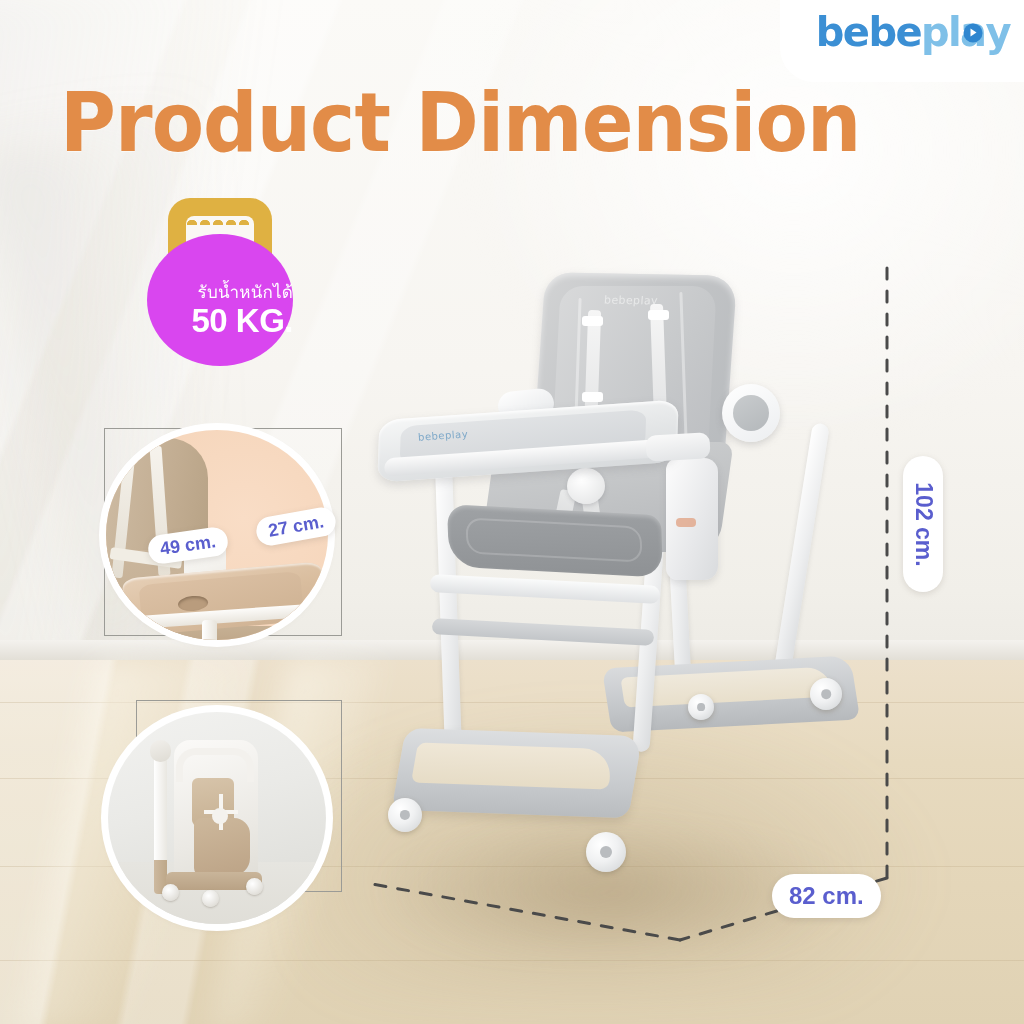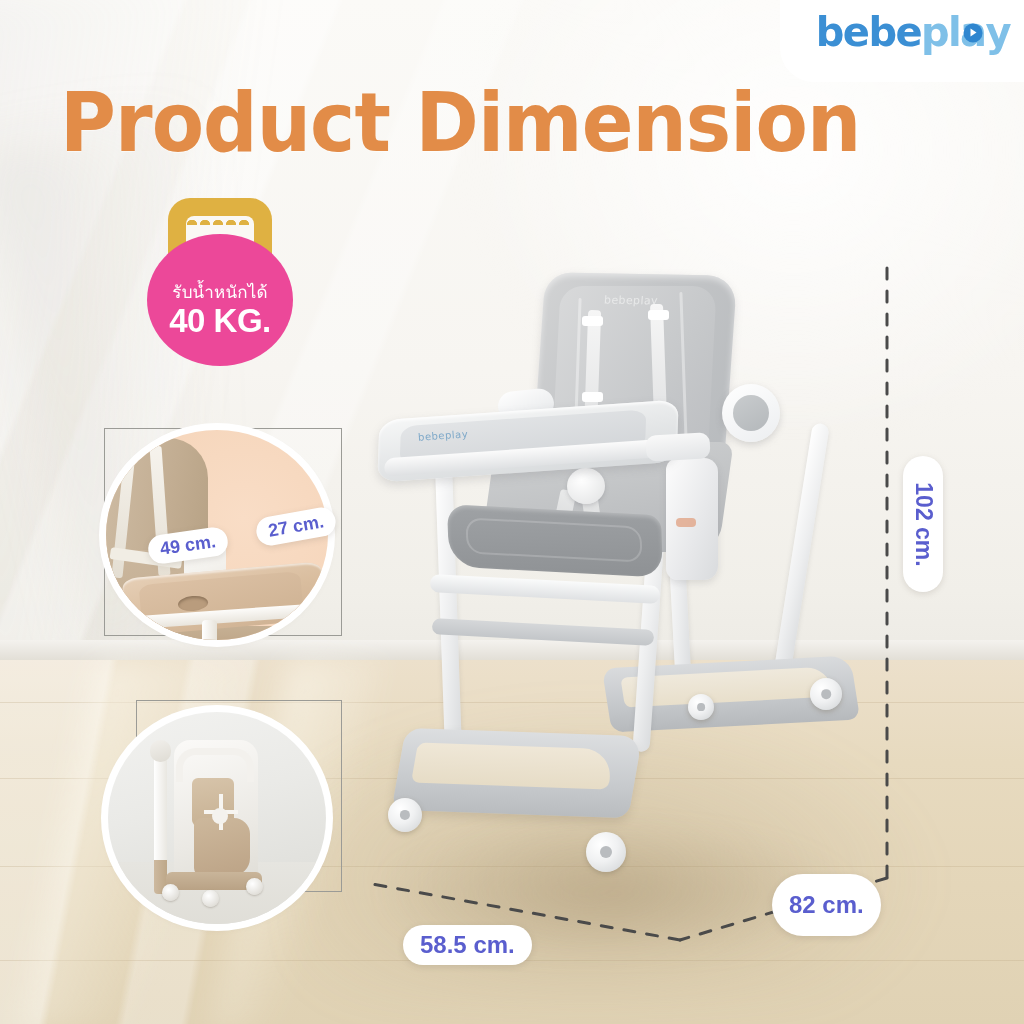--- a/index.html
+++ b/index.html
@@ -115,22 +115,22 @@
     position:absolute; left:46px; top:18px; width:68px; height:9px;
     background:
       radial-gradient(circle at 6px 9px, #dfb142 5px, transparent 5.5px),
       radial-gradient(circle at 19px 9px, #dfb142 5px, transparent 5.5px),
       radial-gradient(circle at 32px 9px, #dfb142 5px, transparent 5.5px),
       radial-gradient(circle at 45px 9px, #dfb142 5px, transparent 5.5px),
       radial-gradient(circle at 58px 9px, #dfb142 5px, transparent 5.5px);
   }
   .kb-ball{
     position:absolute; left:7px; top:36px; width:146px; height:132px;
-    background:#ec4899; border-radius:50%;
-    display:flex; flex-direction:column; align-items:center; justify-content:center;
+    background:#d946ef; border-radius:50%;
+    display:flex; flex-direction:column; align-items:flex-end; justify-content:center;
     padding-top:22px;
   }
   .kb-line1{ color:#fff; font-size:17px; line-height:1.15; letter-spacing:.2px; }
   .kb-line2{ color:#fff; font-size:33px; font-weight:700; line-height:1.1; letter-spacing:-.5px; }
 
   
   .inset{ position:absolute; z-index:28; }
   .inset-frame{
     position:absolute; inset:0;
     border:1px solid #9b9b96;
@@ -278,21 +278,21 @@
     white-space:nowrap;
     display:flex; align-items:center; justify-content:center;
   }
   #pill-49{ left:148px; top:531px; padding:4px 12px; font-size:18px; transform:rotate(-8deg); }
   #pill-27{ left:256px; top:512px; padding:4px 12px; font-size:18px; transform:rotate(-10deg); }
   #pill-102{
     left:903px; top:456px; width:40px; height:136px; font-size:23px;
   }
   #pill-102 span{ transform:rotate(90deg); display:block; }
   #pill-585{ left:403px; top:925px; padding:6px 17px; font-size:24px; }
-  #pill-82{ left:772px; top:874px; padding:17px 17px; font-size:24px; }
+  #pill-82{ left:772px; top:874px; padding:8px 17px; font-size:24px; }
 
   .pill-purple{
     position:absolute; z-index:35; left:112px; top:934px;
     width:218px; height:46px; border-radius:999px;
     background:#6b6fd0; color:#ffffff;
     font-size:27px; line-height:46px; text-align:center;
     box-shadow:0 2px 7px rgba(80,78,150,.28);
   }
 
   
@@ -578,21 +578,21 @@
       <span class="logo-a-wrap"><span class="logo-text logo-a">a</span><span class="logo-play-dot"></span></span>
       <span class="logo-text logo-y">y</span>
   </div>
 
   <div class="kb">
     <div class="kb-handle"></div>
     <div class="kb-handle-hole"></div>
     <div class="kb-grip"></div>
     <div class="kb-ball">
       <div class="kb-line1">รับน้ำหนักได้</div>
-      <div class="kb-line2">40 KG.</div>
+      <div class="kb-line2">50 KG.</div>
     </div>
   </div>
 
   <div class="inset" id="inset-tray">
     <div class="inset-frame tl"></div>
     <div class="inset-circle">
       <div class="tray-bg"></div>
       <div class="tray-seatback"></div>
       <div class="tray-seatback2"></div>
       <div class="tray-strapA"></div>
@@ -629,16 +629,15 @@
       <div class="fold-wheel" style="left:54px; top:172px;"></div>
       <div class="fold-wheel" style="left:94px; top:178px;"></div>
       <div class="fold-wheel" style="left:138px; top:166px;"></div>
     </div>
   </div>
 
 
   <div class="pill" id="pill-102">
     <span>102 cm.</span>
   </div>
-  <div class="pill" id="pill-585">58.5 cm.</div>
   <div class="pill" id="pill-82">82 cm.</div>
 
 </div>
 
 </body></html>

